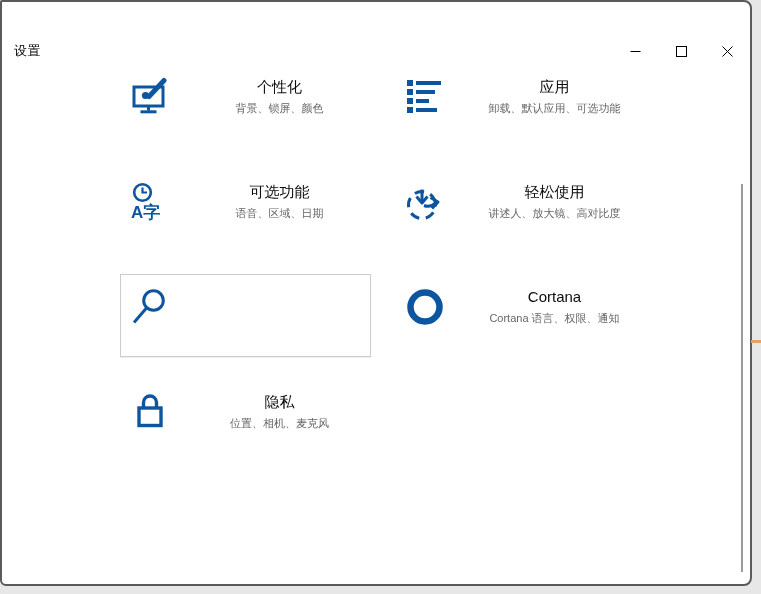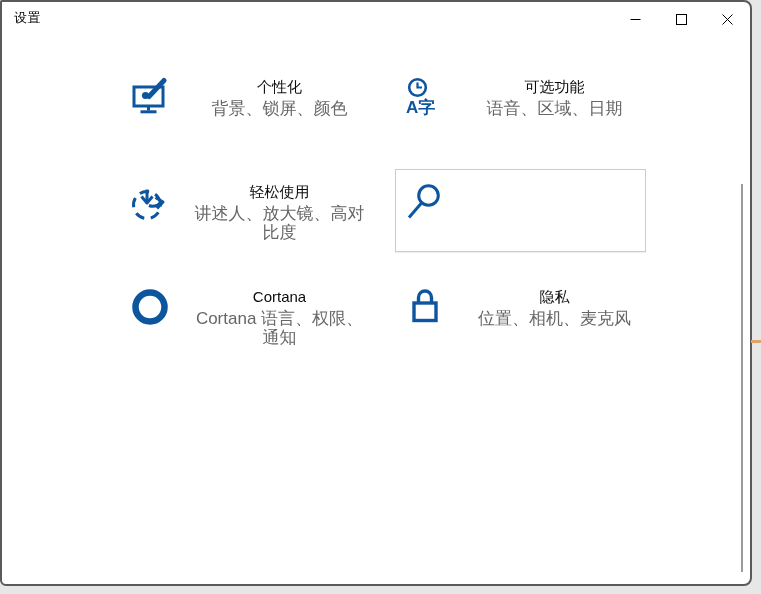--- a/index.html
+++ b/index.html
@@ -10,21 +10,21 @@
     -webkit-font-smoothing:antialiased;
   }
   
   .accent-mark{position:absolute;left:751px;top:340px;width:10px;height:3px;background:var(--accent-mark,#dfa26b);}
   
   .window{
     position:absolute;left:0;top:0;width:752px;height:586px;box-sizing:border-box;
     background:#ffffff;border:2px solid var(--window-border,#5a5a5a);
     border-radius:2px 8px 8px 6px;
   }
-  .titlebar{height:32px;display:flex;align-items:flex-end;}
+  .titlebar{height:32px;display:flex;align-items:center;margin-top:33px;}
   .titlebar-title{
     font-size:13px;color:#000;align-self:center;padding-left:12px;flex:1;
     letter-spacing:.5px;
   }
   .caption-btn{
     width:46px;height:30px;display:flex;align-items:center;justify-content:center;
     background:transparent;border:none;cursor:pointer;
   }
   .caption-btn svg{display:block;}
   
@@ -33,21 +33,21 @@
     display:grid;grid-template-columns:251px 251px;
     grid-auto-rows:83px;column-gap:24px;row-gap:22px;
   }
   .tile{display:flex;align-items:flex-start;cursor:pointer;box-sizing:border-box;}
   .tile-highlighted{border:1px solid var(--tile-border,#cccccc);box-shadow:0 1px 1px rgba(0,0,0,.06);}
   .tile-icon{width:40px;height:40px;margin:13px 18px 16px 10px;flex:none;color:var(--icon-blue,#0d559e);}
   .tile-highlighted .tile-icon{margin-top:12px;margin-left:9px;}
   .tile-text{margin-top:13px;width:186px;text-align:center;}
   .tile-title{font-size:15px;color:#0b0b0b;line-height:20px;}
   .tile-subtitle{
-    font-size:17px;color:var(--subtitle,#666666);line-height:19px;margin-top:2px;
+    font-size:11px;color:var(--subtitle,#666666);line-height:19px;margin-top:2px;
     white-space:pre-line;
   }
   
   .scrollbar{position:absolute;left:739px;top:182px;width:2px;height:388px;background:#9b9b9b;}
 </style>
 </head>
 <body>
 
 <div class="window">
   <div class="titlebar">
@@ -80,20 +80,36 @@
     <span class="tile-icon"><svg width="40" height="40" viewBox="0 0 40 40" fill="none" stroke="currentColor">
             <rect x="4" y="10" width="29" height="19" stroke-width="3"></rect>
             <line x1="18.5" y1="29" x2="18.5" y2="33.5" stroke-width="3"></line>
             <line x1="10.5" y1="34.8" x2="26.5" y2="34.8" stroke-width="3"></line>
             <circle cx="15.5" cy="18.5" r="3.6" fill="currentColor" stroke="none"></circle>
             <line x1="19" y1="19.5" x2="34" y2="3.5" stroke-width="5" stroke-linecap="round"></line>
           </svg></span>
     <span class="tile-text">
       <div class="tile-title">个性化</div>
       <div class="tile-subtitle">背景、锁屏、颜色</div>
+    </span>
+  </div>
+      <div class="tile">
+    <span class="tile-icon"><svg width="40" height="40" viewBox="0 0 40 40" fill="currentColor">
+            <rect x="2" y="3" width="6" height="6"></rect>
+            <rect x="11" y="4" width="25" height="4"></rect>
+            <rect x="2" y="12" width="6" height="6"></rect>
+            <rect x="11" y="13" width="19" height="4"></rect>
+            <rect x="2" y="21" width="6" height="6"></rect>
+            <rect x="11" y="22" width="13" height="4"></rect>
+            <rect x="2" y="30" width="6" height="6"></rect>
+            <rect x="11" y="31" width="21" height="4"></rect>
+          </svg></span>
+    <span class="tile-text">
+      <div class="tile-title">应用</div>
+      <div class="tile-subtitle">卸载、默认应用、可选功能</div>
     </span>
   </div>
       <div class="tile">
     <span class="tile-icon"><svg width="40" height="40" viewBox="0 0 40 40" fill="none" stroke="currentColor">
             <circle cx="12.5" cy="10.5" r="8.3" stroke-width="2.6"></circle>
             <path d="M12.5,5.5 L12.5,10.5 L17,10.5" stroke-width="2.2"></path>
             <text x="1" y="36" font-size="17" font-weight="bold" fill="currentColor" stroke="none" font-family="inherit">A字</text>
           </svg></span>
     <span class="tile-text">
       <div class="tile-title">可选功能</div>

